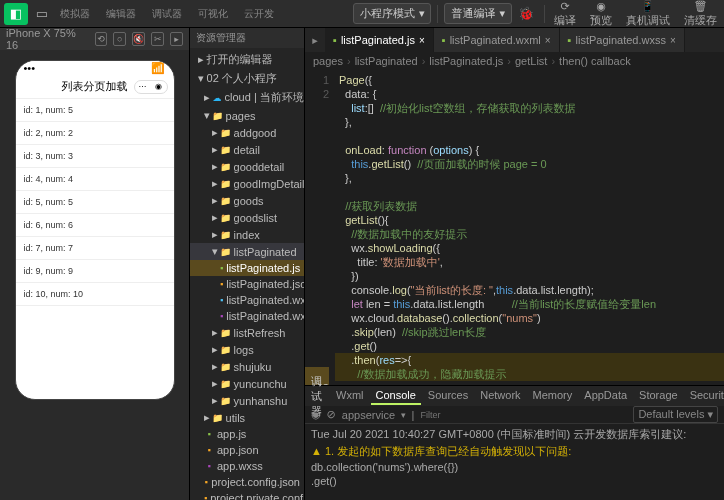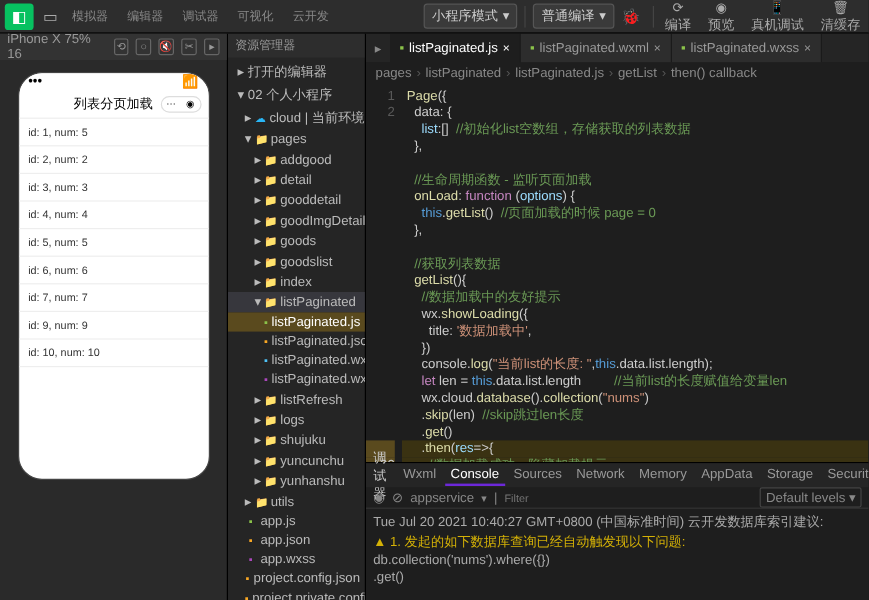--- a/index.html
+++ b/index.html
@@ -58,21 +58,21 @@
 .codebody .cl.hl{background:#3a3212}
 .c-kw{color:#c586c0}
 .c-fn{color:#dcdcaa}
 .c-str{color:#ce9178}
 .c-cm{color:#6a9955}
 .c-var{color:#9cdcfe}
 .c-this{color:#569cd6}
 .devtools{height:115px;background:#1e1e1e;border-top:1px solid #000;display:flex;flex-direction:column}
 .dt-tabs{height:20px;background:#252525;display:flex;align-items:center;gap:3px;padding:0 6px;font-size:10px;color:#999}
 .dt-tabs .dtab{padding:2px 5px}
-.dt-tabs .dtab.active{border-bottom:2px solid #6d28d9;color:#fff}
+.dt-tabs .dtab.active{border-bottom:2px solid #bef264;color:#fff}
 .dt-filter{height:18px;display:flex;align-items:center;gap:6px;padding:0 6px;font-size:9px;color:#888;border-bottom:1px solid #333}
 .dt-filter input{background:transparent;border:none;color:#ccc;font-size:9px;width:80px;outline:none}
 .dt-filter .lvl{border:1px solid #444;padding:1px 4px;border-radius:2px}
 .console{flex:1;overflow:auto;font-family:Consolas,monospace;font-size:9px;padding:2px 6px}
 .console .line{padding:1px 0;color:#ccc}
 .console .warn{color:#d4b106}
 .console .warn::before{content:"▲ ";color:#d4b106}
 .console .info{color:#aaa}
 </style>
 </head>
@@ -238,21 +238,20 @@
           <div class="ln"></div>
           <div class="ln hl"></div>
           <div class="ln hl">23</div>
         </div>
       <div class="codebody" id="codebody">
           <div class="cl"><span class="c-fn">Page</span>({</div>
           <div class="cl">  data: {</div>
           <div class="cl">    <span class="c-var">list</span>:[]  <span class="c-cm">//初始化list空数组，存储获取的列表数据</span></div>
           <div class="cl">  },</div>
           <div class="cl"></div>
-          <div class="cl">  <span class="c-cm">//生命周期函数 - 监听页面加载</span></div>
           <div class="cl">  <span class="c-fn">onLoad</span>: <span class="c-kw">function</span> (<span class="c-var">options</span>) {</div>
           <div class="cl">    <span class="c-this">this</span>.<span class="c-fn">getList</span>()  <span class="c-cm">//页面加载的时候 page = 0</span></div>
           <div class="cl">  },</div>
           <div class="cl"></div>
           <div class="cl">  <span class="c-cm">//获取列表数据</span></div>
           <div class="cl">  <span class="c-fn">getList</span>(){</div>
           <div class="cl">    <span class="c-cm">//数据加载中的友好提示</span></div>
           <div class="cl">    wx.<span class="c-fn">showLoading</span>({</div>
           <div class="cl">      title: <span class="c-str">'数据加载中'</span>,</div>
           <div class="cl">    })</div>

